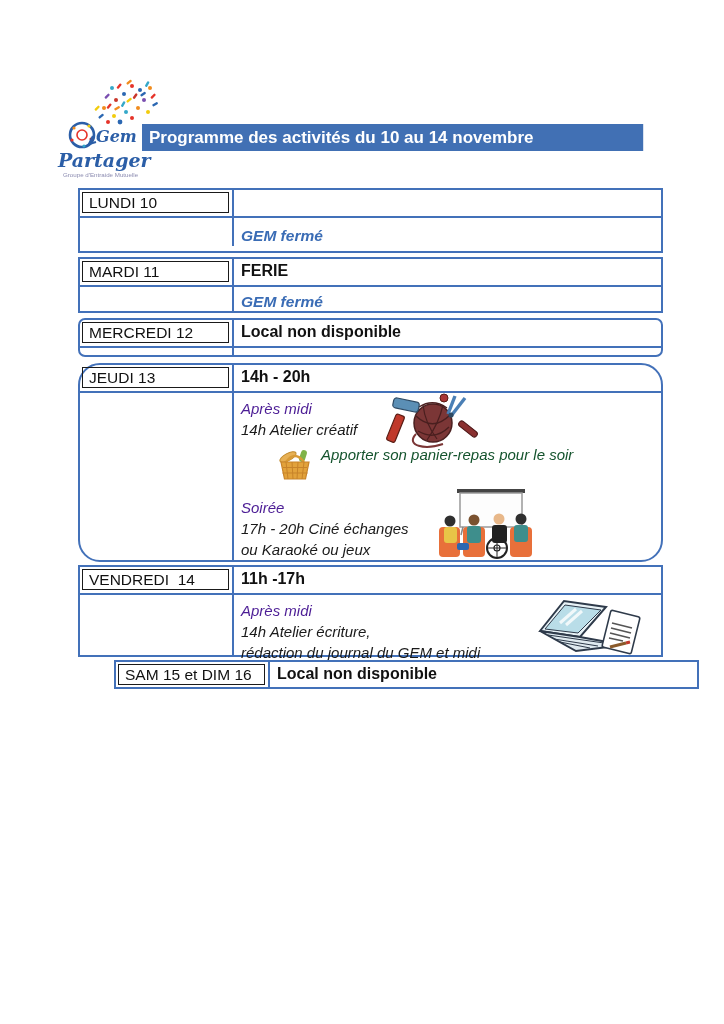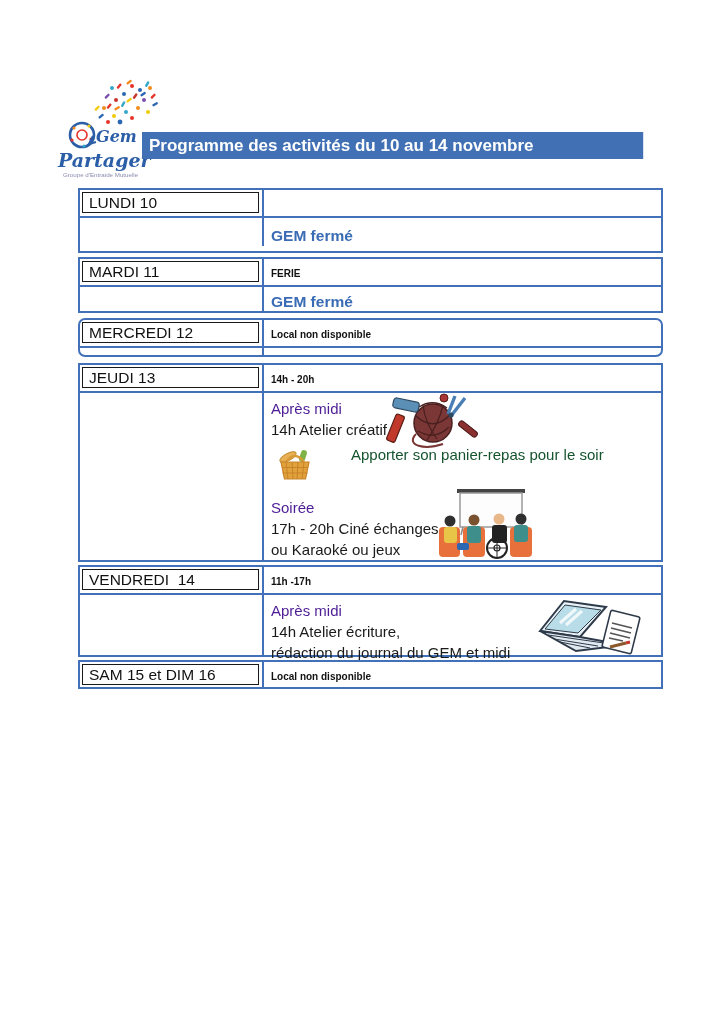--- a/index.html
+++ b/index.html
@@ -3,46 +3,46 @@
 <meta charset="utf-8">
 <style>
   html,body{margin:0;padding:0;background:#ffffff;}
   .page{position:relative;width:724px;height:1024px;background:#ffffff;overflow:hidden;
         font-family:"Liberation Sans",sans-serif;color:#1a1a1a;}
 
   
   .logo{position:absolute;left:56px;top:78px;width:110px;height:102px;}
 
   
-  .title-bar{position:absolute;left:142px;top:132px;width:502px;height:27px;
+  .title-bar{position:absolute;left:142px;top:124px;width:502px;height:27px;
              background:#4170b4;color:#ffffff;font-weight:bold;font-size:17px;
              line-height:27px;padding-left:7px;box-sizing:border-box;
              border-right:1px solid #d9e2f0;}
 
   
   .block{position:absolute;left:78px;width:585px;border:2px solid #4371b9;
          box-sizing:border-box;background:#ffffff;}
   .b-lundi{top:188px;height:65px;}
   .b-mardi{top:257px;height:56px;}
   .b-mercredi{top:318px;height:39px;border-radius:7px;}
-  .b-jeudi{top:363px;height:199px;}
+  .b-jeudi{top:363px;height:199px;border-radius:22px;}
   .b-vendredi{top:565px;height:92px;}
-  .b-weekend{top:660px;height:29px;}
+  .b-weekend{top:660px;height:29px;margin-left:36px;}
 
   .row{display:flex;}
   .header-row{height:26px;border-bottom:2px solid #4371b9;}
   .header-row.no-underline{border-bottom:none;height:100%;}
-  .day-col{width:184px;border-right:2px solid #4371b9;box-sizing:border-box;flex:0 0 auto;}
+  .day-col{width:154px;border-right:2px solid #4371b9;box-sizing:border-box;flex:0 0 auto;}
   .day-box{margin:2px 3px 2px 2px;height:19px;border:1px solid #1a1a1a;
            font-size:15.5px;line-height:19px;padding-left:6px;white-space:pre;
            color:#111;}
-  .head-text{font-weight:bold;font-size:10px;padding:9px 0 0 7px;color:#111;}
+  .head-text{font-weight:bold;font-size:16px;padding:3px 0 0 7px;color:#111;}
   .detail-row{flex:1;align-items:stretch;}
   .detail-row .day-col{border-right:2px solid #4371b9;}
-  .cell{flex:1;padding:5px 6px 0 7px;font-size:15px;line-height:21px;position:relative;}
+  .cell{flex:1;padding:5px 6px 0 7px;font-size:15px;line-height:21px;position:relative;font-style:italic;}
   .blue-bold{color:#3a6cb5;font-weight:bold;font-size:15.5px;}
   .blue{color:#4c1d95;}
   .red-note{color:#14532d;padding-left:80px;margin-top:4px;}
   .mt16{margin-top:32px;}
   .empty-strip{height:9px;}
 
   .art{position:absolute;}
 </style>
 </head>
 <body>

